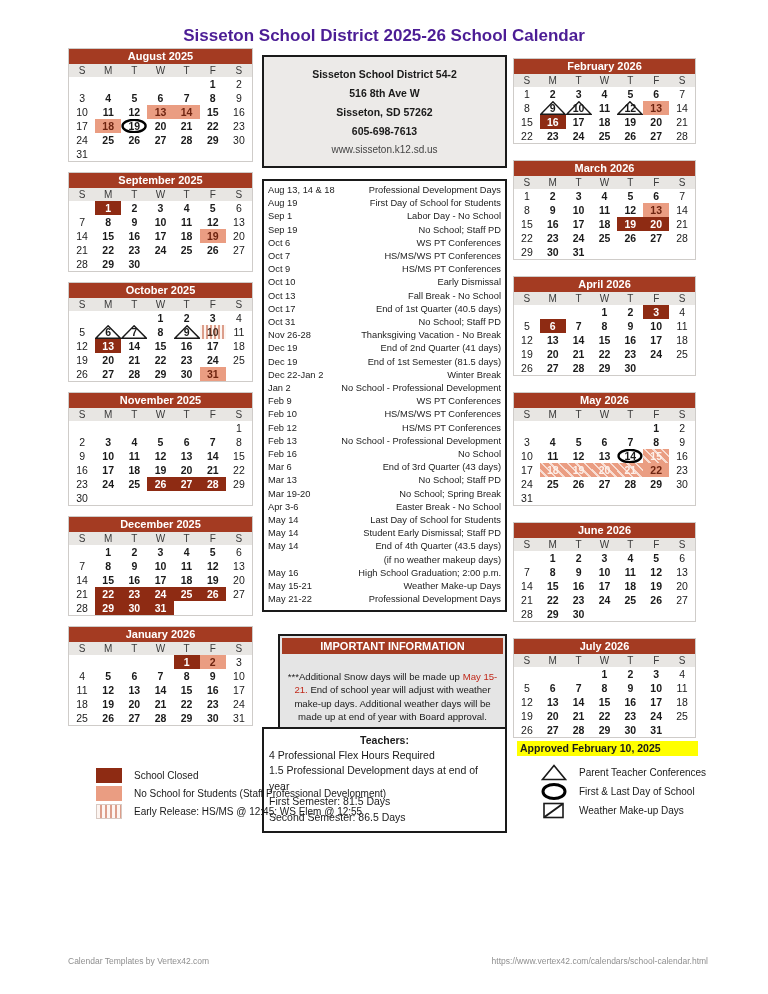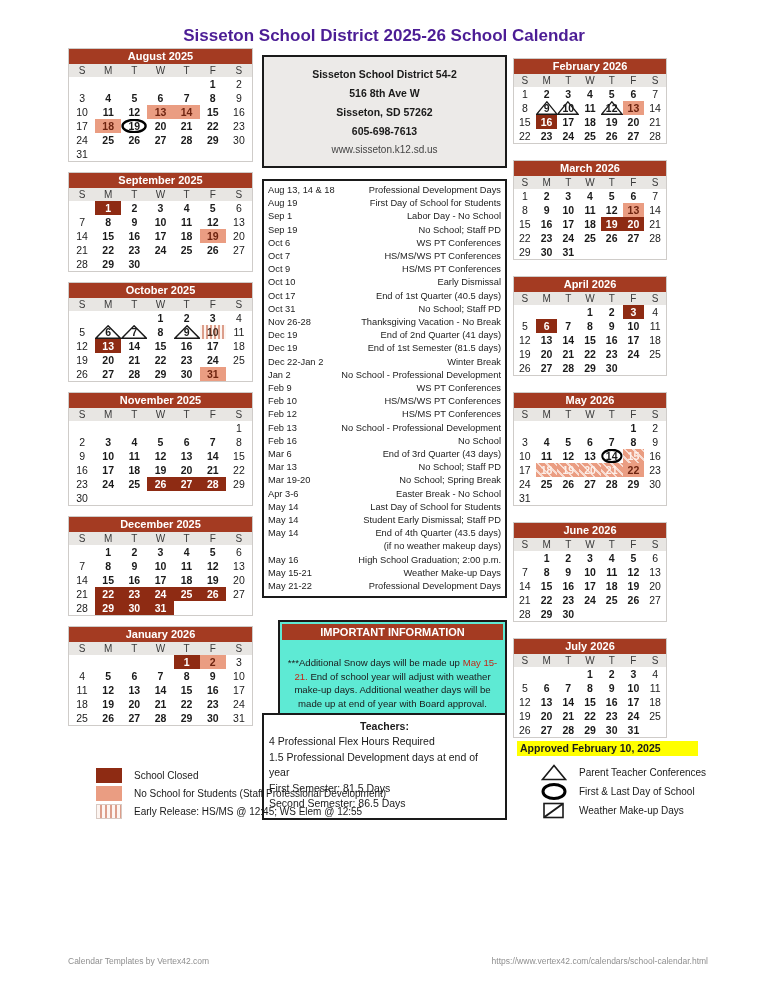--- a/index.html
+++ b/index.html
@@ -7,21 +7,21 @@
   .page {
     position:relative; width:768px; height:994px; background:#ffffff;
     font-family:"Liberation Sans", sans-serif; color:#1a1a1a; overflow:hidden;
   }
   .title {
     position:absolute; top:26px; left:0; width:100%; text-align:center;
     font-size:17px; font-weight:bold; color:#4c1d95;
   }
   
   .col-left  { position:absolute; left:68px;  top:48px; width:185px; display:flex; flex-direction:column; gap:10px; }
-  .col-right { position:absolute; left:513px; top:58px; width:154px; display:flex; flex-direction:column; gap:16px; }
+  .col-right { position:absolute; left:513px; top:58px; width:183px; display:flex; flex-direction:column; gap:16px; }
   .col-center{ position:absolute; left:262px; top:55px; width:245px; }
 
   
   .month { border:1px solid #cfccc9; background:#fff; }
   .mhead { height:15px; background:#a43b22; color:#fff; font-size:11px; font-weight:bold;
            text-align:center; line-height:15px; }
   .dow   { display:grid; grid-template-columns:repeat(7,1fr); background:#e8e6e3; height:13px; }
   .dcell { font-size:10px; color:#3a3a3a; text-align:center; line-height:13px; }
   .week  { display:grid; grid-template-columns:repeat(7,1fr); height:14px; }
   .cell  { position:relative; text-align:center; font-size:10.5px; font-weight:bold; line-height:14px; }
@@ -36,21 +36,21 @@
   
   .info-box { border:2px solid #1a1a1a; background:#eceae8; padding:8px 4px 7px 4px; text-align:center; }
   .info-line { font-size:10.5px; font-weight:bold; line-height:19px; }
   .info-url  { font-size:10px; color:#444; line-height:18px; }
 
   .events-box { border:2px solid #1a1a1a; margin-top:11px; padding:3px 4px; background:#fff; }
   .event-row { display:flex; justify-content:space-between; line-height:13.2px; }
   .ev-date { font-size:9.3px; color:#222; white-space:nowrap; }
   .ev-desc { font-size:9.3px; color:#222; text-align:right; }
 
-  .important-box { border:2px solid #1a1a1a; margin-top:22px; background:#5eead4; height:95px;margin-left:16px; }
+  .important-box { border:2px solid #1a1a1a; margin-top:22px; background:#e5e5e5; height:95px;margin-left:16px; }
   .important-head { margin:2px; background:#a43b22; color:#fff; font-size:11px; font-weight:bold;
                     text-align:center; line-height:16px; }
   .important-body { padding:14px 6px 0 6px; font-size:9.6px; text-align:center; line-height:13.5px; }
   .red-text { color:#c0291a; }
 
   .teachers-box { border:2px solid #1a1a1a; border-top-width:2px; margin-top:-2px; background:#fff; padding:3px 5px 6px 5px; }
   .teachers-title { font-size:10.5px; font-weight:bold; line-height:16px;text-align:center; }
   .teachers-line  { font-size:10.5px; line-height:15.5px; }
 
   
@@ -484,20 +484,24 @@
         </div>
         <div class="event-row">
           <span class="ev-date">Oct 9</span>
           <span class="ev-desc">HS/MS PT Conferences</span>
         </div>
         <div class="event-row">
           <span class="ev-date">Oct 10</span>
           <span class="ev-desc">Early Dismissal</span>
         </div>
         <div class="event-row">
+          <span class="ev-date">Oct 13</span>
+          <span class="ev-desc">Fall Break - No School</span>
+        </div>
+        <div class="event-row">
           <span class="ev-date">Oct 17</span>
           <span class="ev-desc">End of 1st Quarter (40.5 days)</span>
         </div>
         <div class="event-row">
           <span class="ev-date">Oct 31</span>
           <span class="ev-desc">No School; Staff PD</span>
         </div>
         <div class="event-row">
           <span class="ev-date">Nov 26-28</span>
           <span class="ev-desc">Thanksgiving Vacation - No Break</span>

